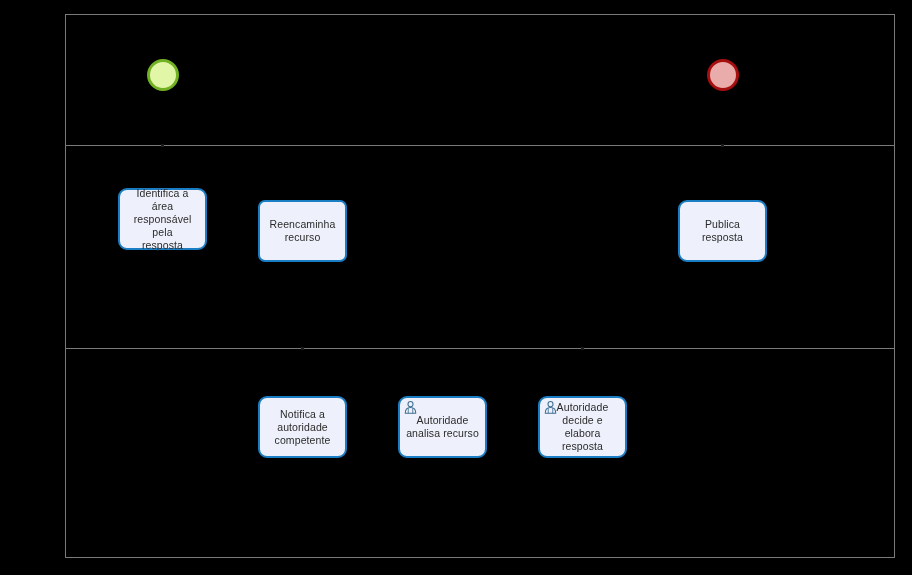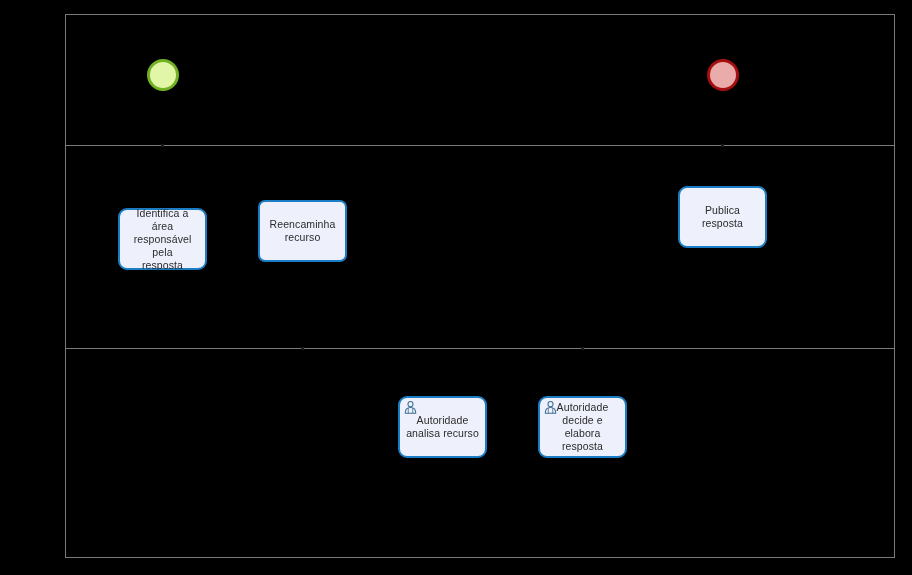--- a/index.html
+++ b/index.html
@@ -107,24 +107,24 @@
   .task .user-icon {
     position: absolute;
     left: 3px;
     top: 2px;
     width: 15px;
     height: 15px;
     pointer-events: none;
   }
 
   
-  #task-identifica    { left: 118px; top: 208px; }
+  #task-identifica    { left: 118px; top: 188px; }
   #task-reencaminha   { left: 258px; top: 200px; border-radius: 7px; }
   #task-analisa-resp  { left: 538px; top: 200px; }
-  #task-publica       { left: 678px; top: 186px; }
+  #task-publica       { left: 678px; top: 200px; }
 
   
   #task-notifica      { left: 258px; top: 396px; }
   #task-aut-analisa   { left: 398px; top: 396px; }
   #task-aut-decide    { left: 538px; top: 396px; }
 
   
   .flow-stub {
     position: absolute;
     width: 3px;
@@ -164,20 +164,25 @@
   <div class="task" id="task-reencaminha">
     <span class="task-label">Reencaminha
 recurso</span>
   </div>
 
 
   <div class="task" id="task-publica">
     <span class="task-label">Publica resposta</span>
   </div>
 
+  <div class="task" id="task-notifica">
+    <span class="task-label">Notifica a
+autoridade
+competente</span>
+  </div>
 
   <div class="task" id="task-aut-analisa">
     <svg class="user-icon" viewBox="0 0 16 16">
       <circle cx="8" cy="4.4" r="2.7" fill="#eef1fb" stroke="#3d6e93" stroke-width="1.1"></circle>
       <path d="M2.4 14.2 C2.4 9.9 5.0 8.0 8 8.0 C11.0 8.0 13.6 9.9 13.6 14.2 Z" fill="#eef1fb" stroke="#3d6e93" stroke-width="1.1" stroke-linejoin="round"></path>
       <path d="M5.6 8.6 L5.6 14.2 M10.4 8.6 L10.4 14.2" stroke="#3d6e93" stroke-width="0.9"></path>
     </svg>
     <span class="task-label">Autoridade
 analisa recurso</span>
   </div>

